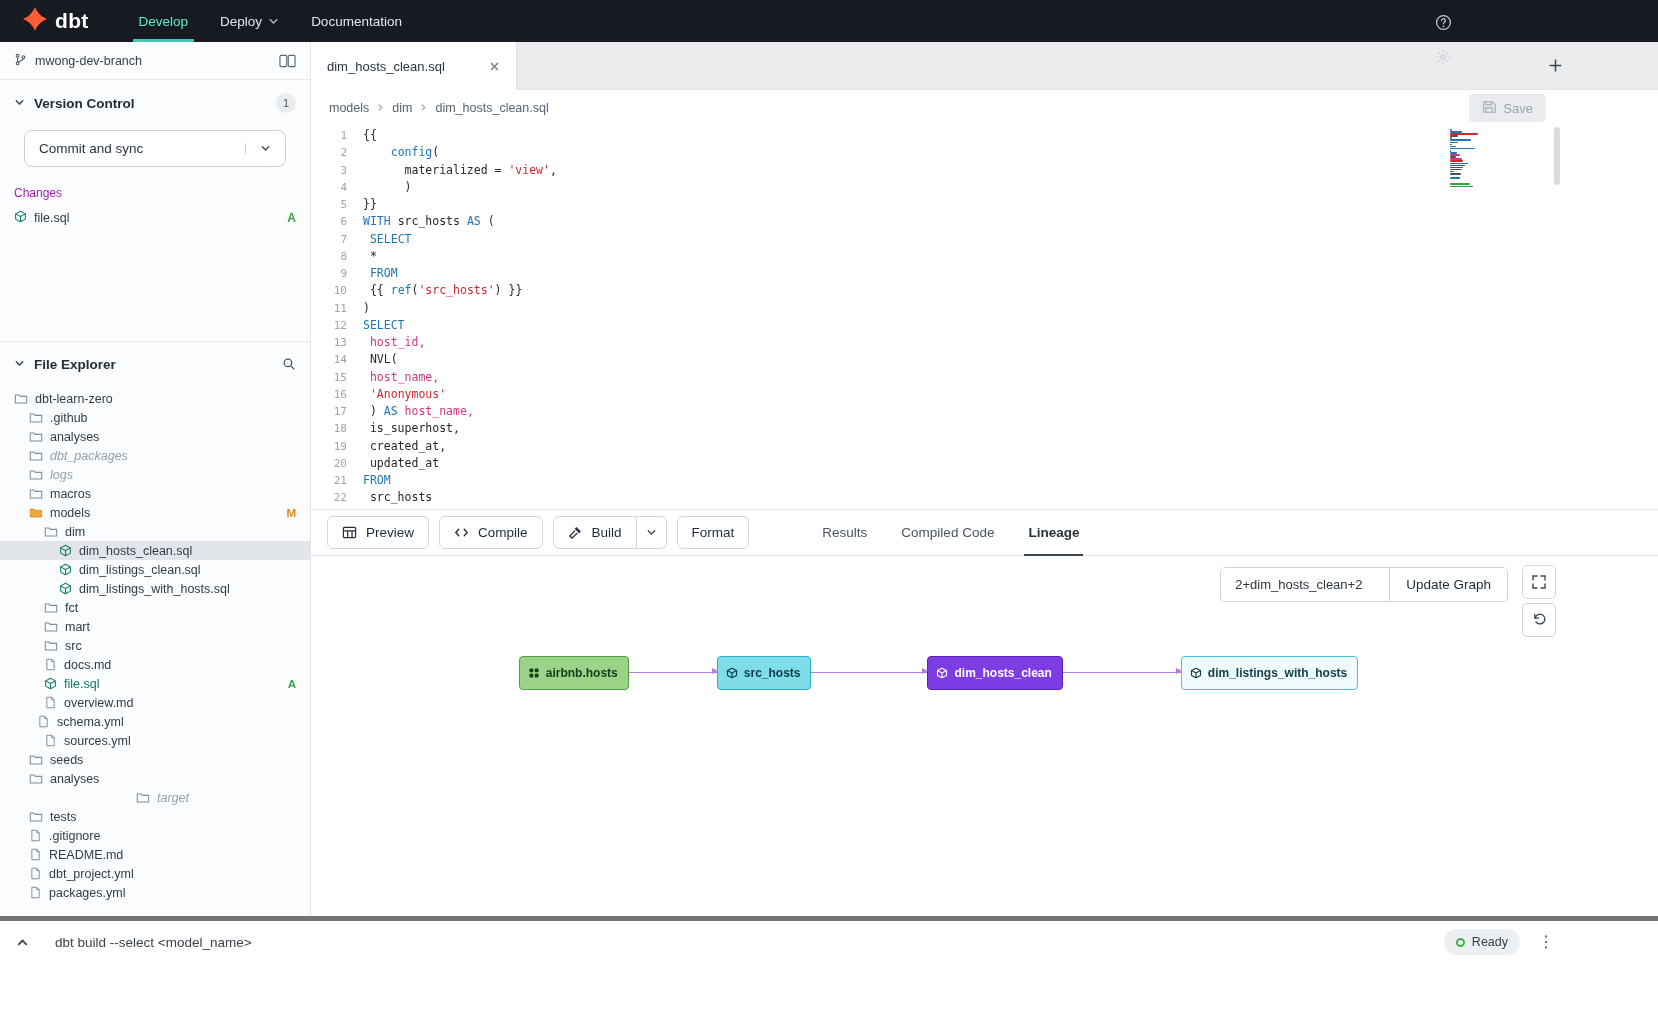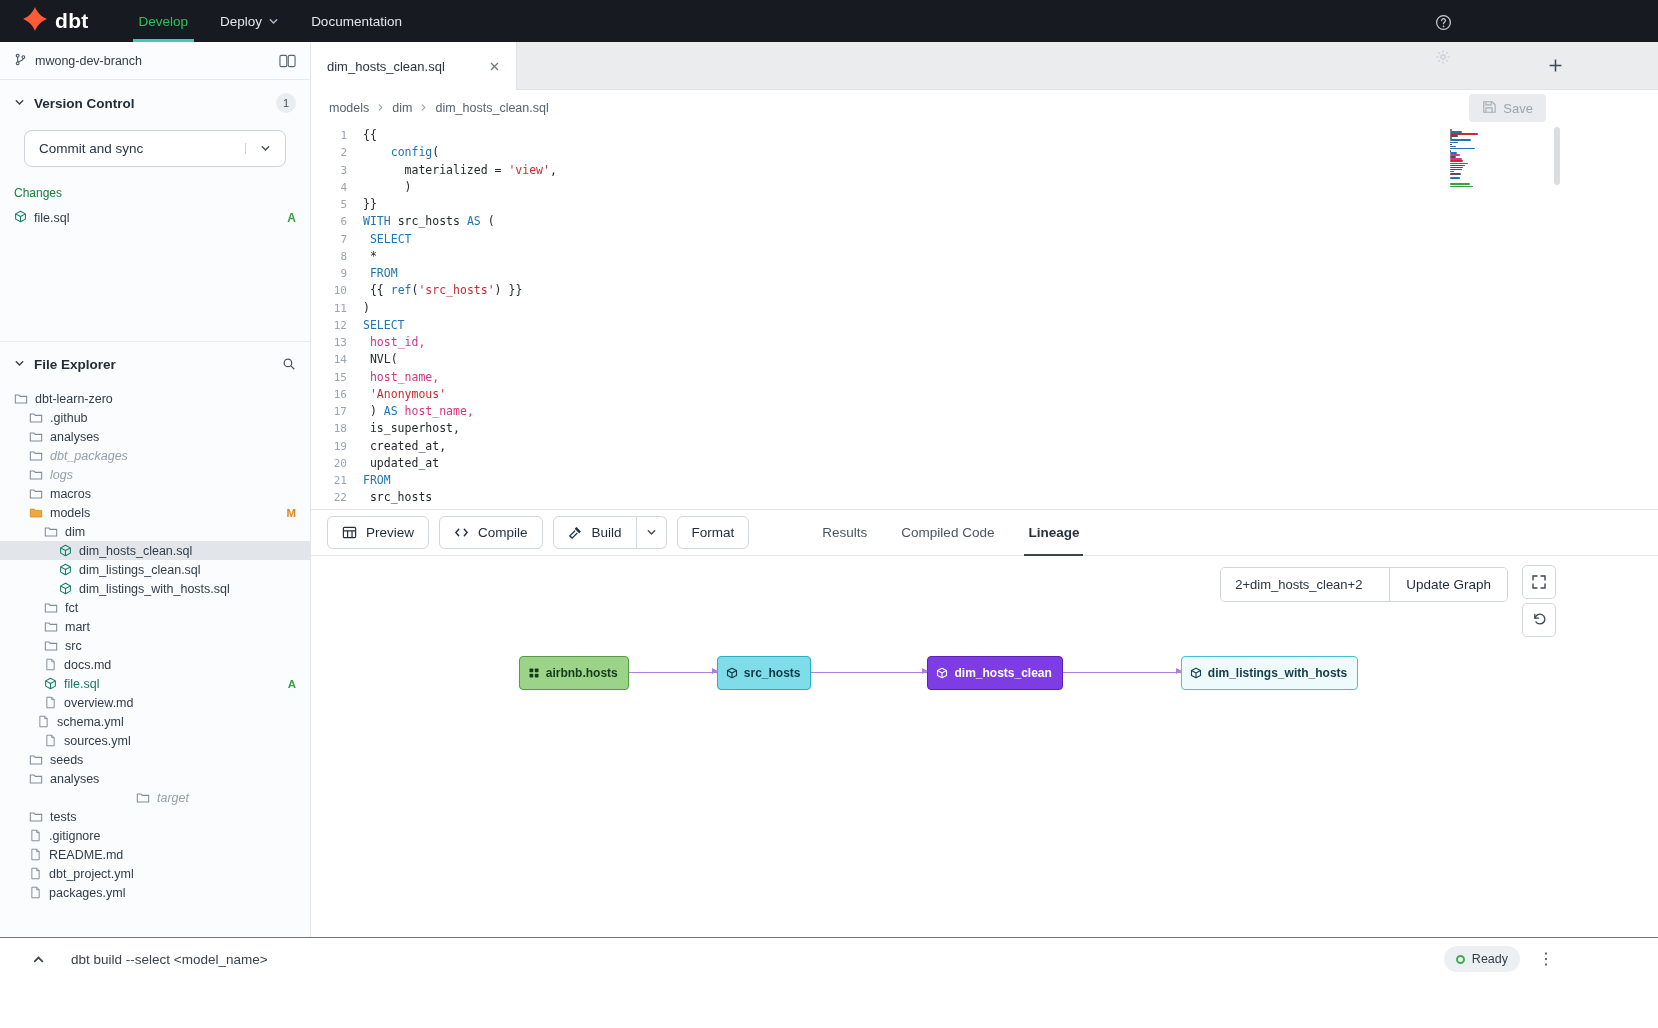--- a/index.html
+++ b/index.html
@@ -6,40 +6,40 @@
   html,body{width:1658px;height:1028px;}
   body{font-family:"Liberation Sans",sans-serif;background:#fff;overflow:hidden;}
   .app{position:relative;width:1658px;height:1028px;background:#fff;}
 
   
   .topbar{position:absolute;top:0;left:0;right:0;height:42px;background:#171b21;display:flex;align-items:center;padding:0 0 0 22px;color:#e8ecf0;z-index:5;}
   .logo{display:flex;align-items:center;gap:7px;margin-right:34px;cursor:pointer;}
   .logo-text{font-size:21px;font-weight:bold;color:#fff;letter-spacing:.3px;}
   #topnav{display:flex;height:100%;align-items:stretch;}
   .nav-item{display:flex;align-items:center;gap:6px;padding:0 16px;font-size:13.5px;color:#dfe5ea;cursor:pointer;position:relative;}
-  .nav-item.active{color:#22c55e;}
+  .nav-item.active{color:#5eead4;}
   .nav-item.active::after{content:"";position:absolute;left:10px;right:10px;bottom:0;height:3px;background:#3fc9b6;}
   .nav-caret{display:flex;color:#aeb7bf;}
   .topbar-right{margin-left:auto;display:flex;align-items:center;gap:18px;padding-right:104px;flex-direction:column;}
   .project-switch{display:flex;align-items:center;gap:9px;font-size:13px;color:#e4e9ee;cursor:pointer;}
   .project-switch .sep{color:#7e8a95;}
   .tb-iconbtn{display:flex;align-items:center;cursor:pointer;}
 
   
   .sidebar{position:absolute;top:42px;left:0;width:311px;bottom:91px;background:#fbfcfd;border-right:1px solid #e3e6e9;overflow:hidden;}
   .branch-row{height:38px;display:flex;align-items:center;gap:8px;padding:0 14px;border-bottom:1px solid #e7eaec;font-size:12.5px;color:#333d47;}
   .branch-row .panels{margin-left:auto;display:flex;cursor:pointer;}
   .section-header{display:flex;align-items:center;gap:9px;padding:13px 14px 10px;color:#36424e;}
   .section-title{font-size:13.5px;font-weight:bold;color:#222d38;}
   .vc-badge{margin-left:auto;background:#e9edf0;color:#44505c;font-size:11px;min-width:20px;height:20px;border-radius:10px;display:flex;align-items:center;justify-content:center;padding:0 6px;}
   .fe-search{margin-left:auto;display:flex;cursor:pointer;}
   .commit-split{margin:7px 24px 0;height:37px;border:1px solid #ccd2d8;border-radius:8px;background:#fff;display:flex;align-items:center;cursor:pointer;}
   .commit-main{flex:1;display:flex;align-items:center;padding:0 14px;font-size:13.5px;color:#2a3642;}
   .commit-caret{width:40px;border-left:1px solid #ccd2d8;display:flex;align-items:center;justify-content:center;color:#44505c;}
-  .changes-label{padding:19px 14px 7px;font-size:12px;color:#15803d;}
+  .changes-label{padding:19px 14px 7px;font-size:12px;color:#a21caf;}
   .change-row{display:flex;align-items:center;gap:7px;padding:3px 14px;font-size:12.5px;color:#2f3a44;cursor:pointer;}
   .change-badge{margin-left:auto;color:#38a146;font-size:12px;font-weight:bold;}
   .fe{position:absolute;top:299px;left:0;right:0;bottom:0;border-top:1px solid #e7eaec;}
   #tree{margin-top:6px;}
   .tree-row{display:flex;align-items:center;gap:7px;height:19px;font-size:12.5px;color:#313d49;padding-right:14px;cursor:pointer;}
   .tree-row.selected{background:#e2e6ea;}
   .tree-row .ticon{display:flex;flex:none;}
   .tree-name{white-space:nowrap;}
   .tree-row.dim .tree-name{color:#95a1ac;font-style:italic;}
   .tree-row.accent .tree-name{color:#0d7a63;}
@@ -89,21 +89,21 @@
   .selector-group button{border:none;border-left:1px solid #cfd5da;background:#fff;padding:0 16px;font-size:13.5px;color:#1e2b3a;font-family:inherit;cursor:pointer;}
   .float-btns{position:absolute;top:9px;right:102px;display:flex;flex-direction:column;gap:4px;}
   .fbtn{width:34px;height:34px;border:1px solid #d2d7dc;border-radius:5px;background:#fff;display:flex;align-items:center;justify-content:center;color:#3c4754;cursor:pointer;}
   .graph{position:absolute;top:100px;left:0;right:0;display:flex;align-items:center;justify-content:center;transform:translateX(-46px);}
   .lnode{display:flex;align-items:center;gap:6px;height:34px;padding:0 10px 0 8px;border:1px solid;border-radius:4px;font-size:12px;font-weight:bold;white-space:nowrap;cursor:pointer;}
   .lnode .nicon{display:flex;}
   .ledge{height:0;border-top:1.6px solid currentColor;position:relative;flex:none;}
   .ledge::after{content:"";position:absolute;right:-1px;top:-4.8px;width:0;height:0;border-left:6px solid currentColor;border-top:3.5px solid transparent;border-bottom:3.5px solid transparent;}
 
   
-  .statusbar{position:absolute;left:0;right:0;bottom:0;height:91px;background:#fff;border-top:1px solid #737373;z-index:4;padding-left:16px;}
+  .statusbar{position:absolute;left:0;right:0;bottom:0;height:112px;background:#fff;border-top:5px solid #737373;z-index:4;}
   .status-row{height:42px;display:flex;align-items:center;padding:0 16px;}
   .chev-up{display:flex;color:#39434d;cursor:pointer;}
   .cmd{margin-left:26px;font-size:13.5px;color:#39434d;}
   .status-right{margin-left:auto;display:flex;align-items:center;gap:18px;padding-right:88px;}
   .ready-pill{display:flex;align-items:center;gap:7px;background:#edf0f2;border-radius:14px;height:26px;padding:0 12px;font-size:12.5px;color:#333d47;}
   .dot{width:9px;height:9px;border-radius:50%;border:2px solid #42ac50;}
   .kebab{font-size:16px;color:#444e58;cursor:pointer;line-height:1;}
 </style>
 </head>
 <body>

